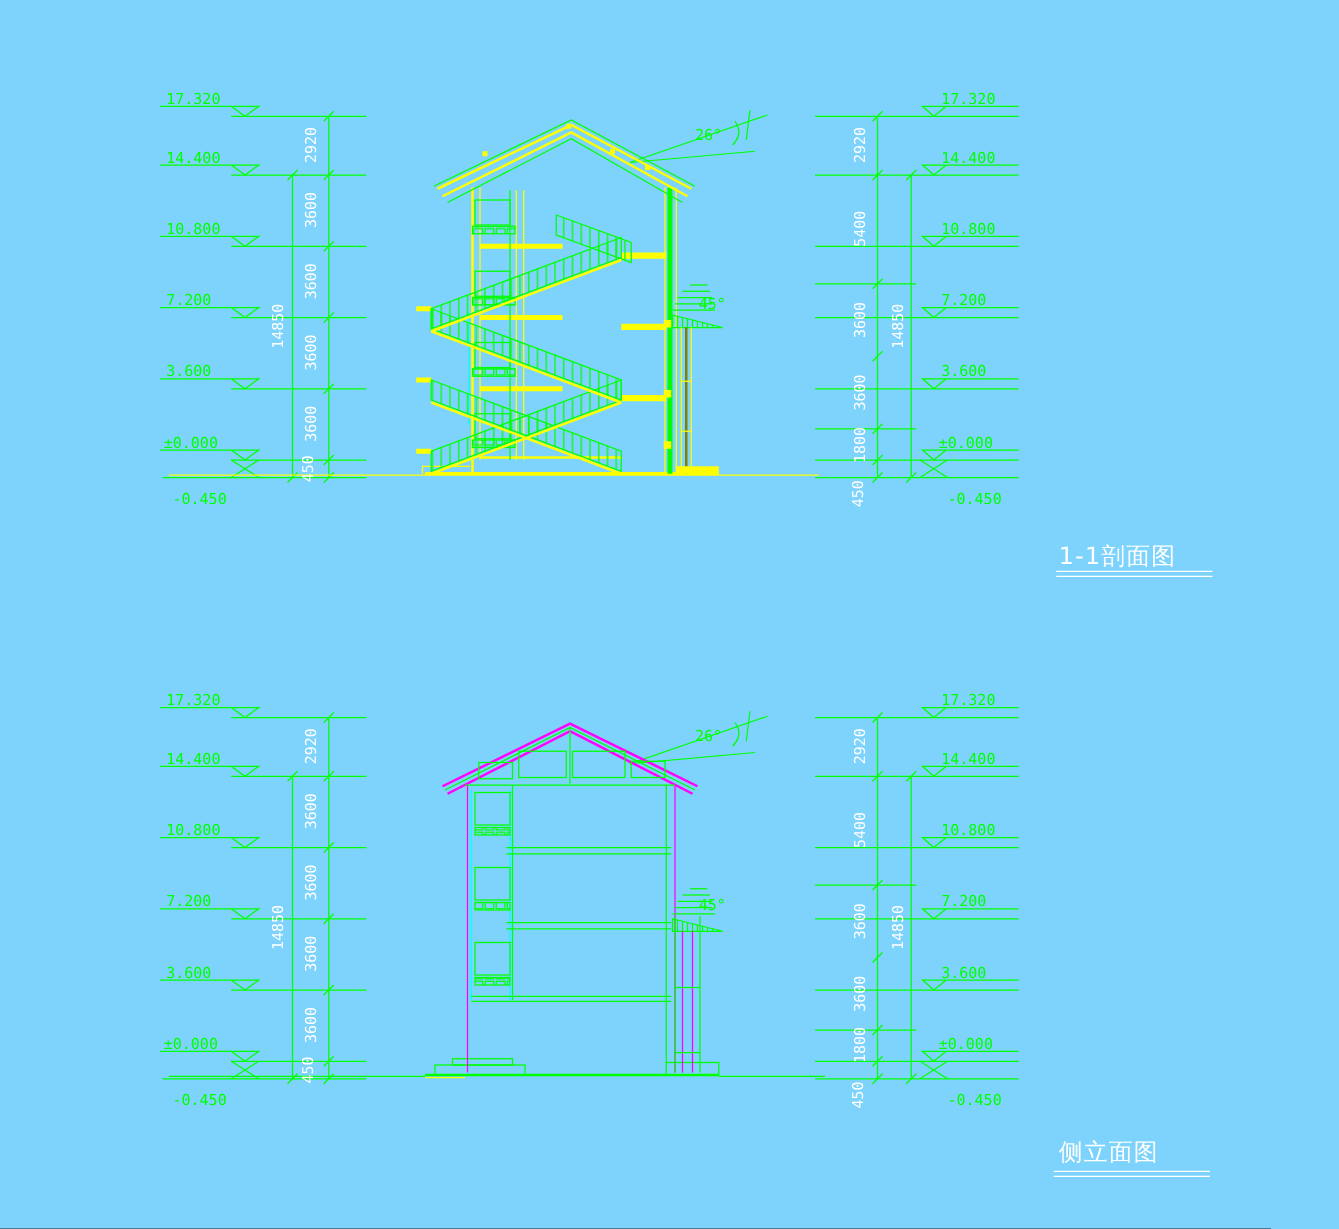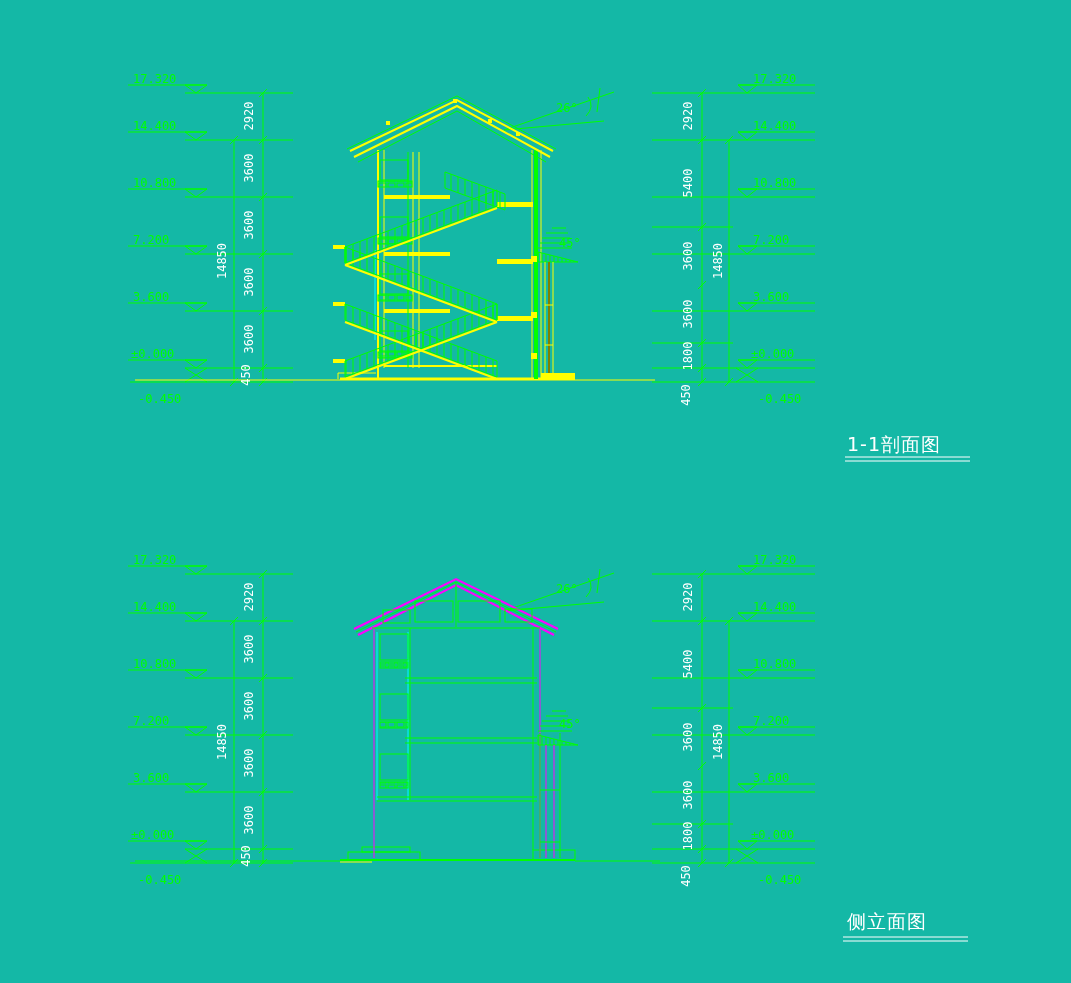--- a/index.html
+++ b/index.html
@@ -1,16 +1,16 @@
 <!DOCTYPE html>
 <html><head>
 <meta charset="utf-8">
 <style>
   html,body{margin:0;padding:0;background:#000;}
-  #canvas{width:1071px;height:983px;background:#14b8a6;position:relative;overflow:hidden;}
+  #canvas{width:1071px;height:983px;background:#7dd3fc;position:relative;overflow:hidden;}
   svg{display:block;}
   line,path,polyline,polygon,rect{stroke-width:1;}
   .g{stroke:#00FF00;fill:none}
   .y{stroke:#FFFF00;fill:none}
   .m{stroke:#FF00FF;fill:none}
   .c{stroke:#00FFFF;fill:none}
   .o{stroke:#808000;fill:none}
   .w{stroke:#FFFFFF;fill:none}
   .yf{fill:#FFFF00;stroke:none}
   .w2{stroke-width:2}.w3{stroke-width:3}.w4{stroke-width:4}

